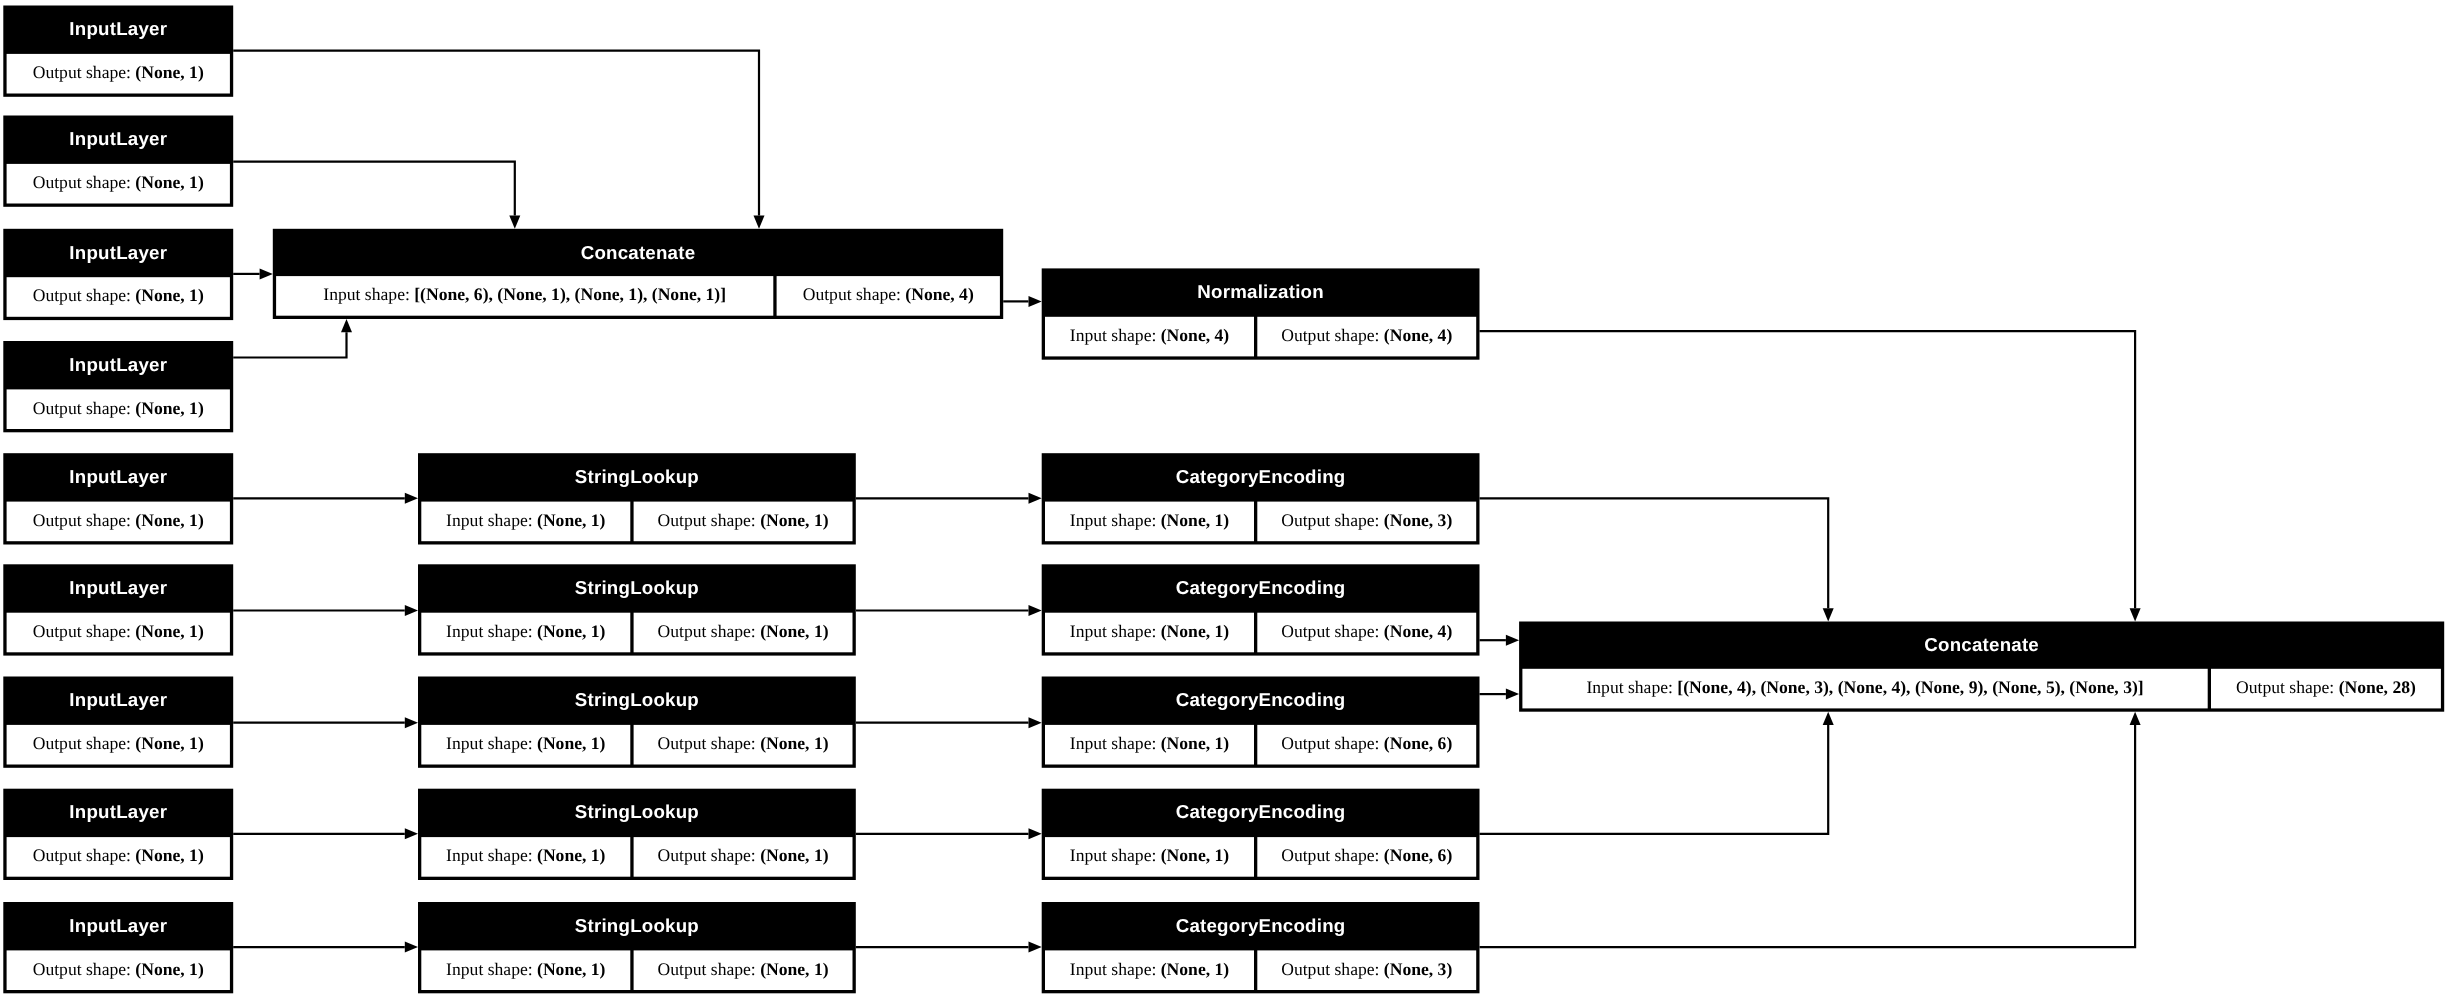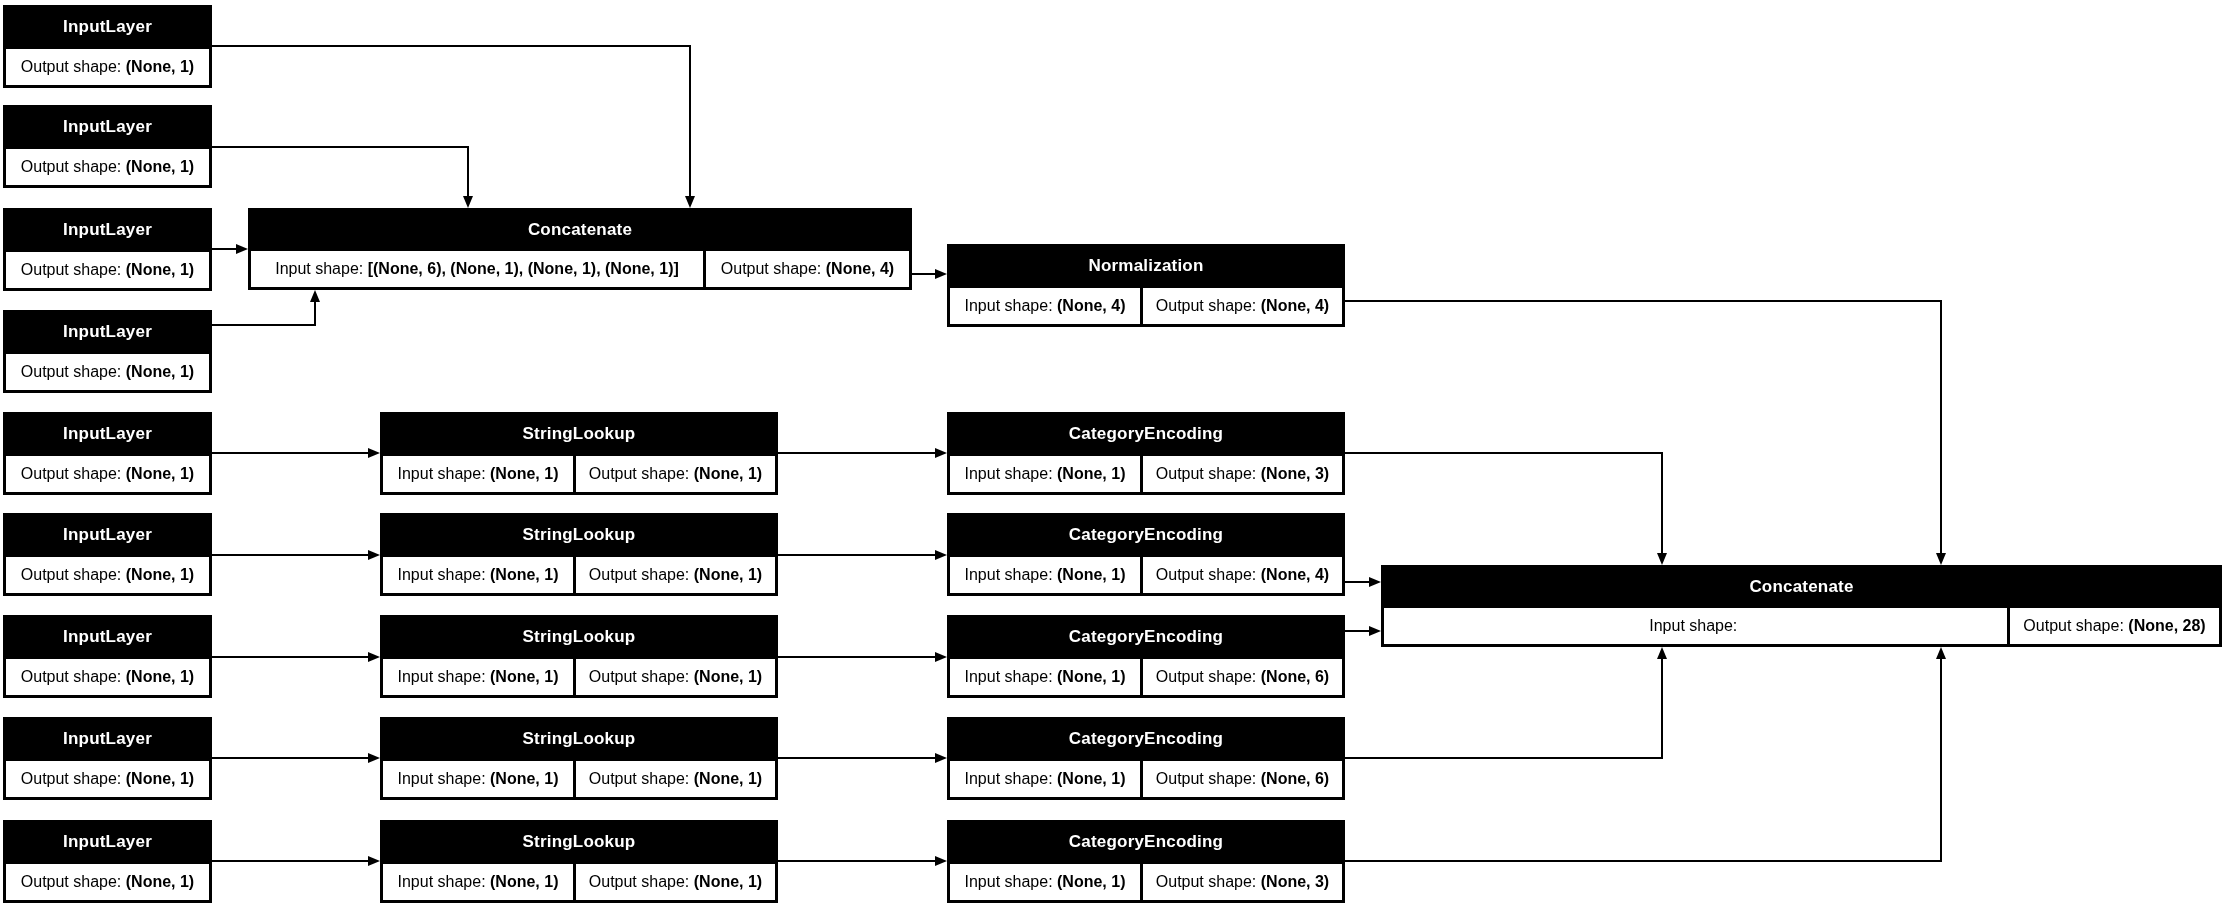--- a/index.html
+++ b/index.html
@@ -1,21 +1,21 @@
 <!DOCTYPE html>
 <html><head>
 <meta charset="utf-8">
 <style>
   html,body{margin:0;padding:0;background:#ffffff;}
   #stage{position:relative;overflow:hidden;font-family:"Liberation Sans",sans-serif;text-align:center;}
   #edges{position:absolute;left:0;top:0;z-index:1;}
   .node{position:absolute;z-index:2;background:#000;display:flex;flex-direction:column;box-sizing:border-box;}
   .node .title{flex:1;display:flex;align-items:center;justify-content:center;
     color:#fff;font-weight:bold;font-size:17px;letter-spacing:.2px;white-space:nowrap;}
-  .node .cells{display:flex;gap:3px;padding:0 3px 3px 3px;height:36px;box-sizing:content-box;}
+  .node .cells{display:flex;gap:3px;padding:0 3px 3px 3px;height:36px;box-sizing:content-box;font-family:Liberation Serif, serif;}
   .node .cell{background:#fff;color:#000;display:flex;align-items:center;justify-content:center;
     font-size:16px;white-space:nowrap;overflow:hidden;box-sizing:border-box;}
   .node .cell .lbl{font-weight:normal;}
   .node .cell .val{font-weight:bold;}
 </style>
 </head>
 <body>
 
 <div id="stage" style="width: 2226px; height: 908px; background: rgb(255, 255, 255);">
   <svg id="edges" xmlns="http://www.w3.org/2000/svg" width="2226" height="908" viewBox="0 0 2226 908">
@@ -297,20 +297,21 @@
           <span class="lbl">Output shape:&nbsp;</span>
           <span class="val">(None, 3)</span>
         </div>
       </div>
     </div>
     <div class="node" style="left: 1381px; top: 565px; width: 841px; height: 82px;">
       <div class="title">Concatenate</div>
       <div class="cells">
         <div class="cell" style="width: 623px;">
           <span class="lbl">Input shape:&nbsp;</span>
+          <span class="val">[(None, 4), (None, 3), (None, 4), (None, 9), (None, 5), (None, 3)]</span>
         </div>
         <div class="cell" style="flex: 1 1 0%;">
           <span class="lbl">Output shape:&nbsp;</span>
           <span class="val">(None, 28)</span>
         </div>
       </div>
     </div>
   </div>
 
 </body></html>

